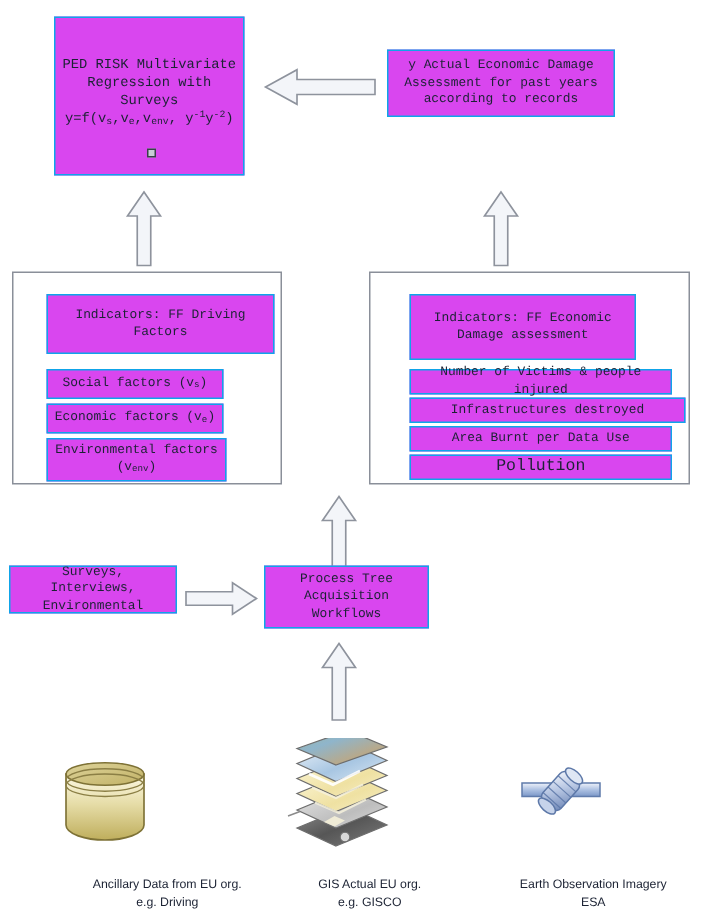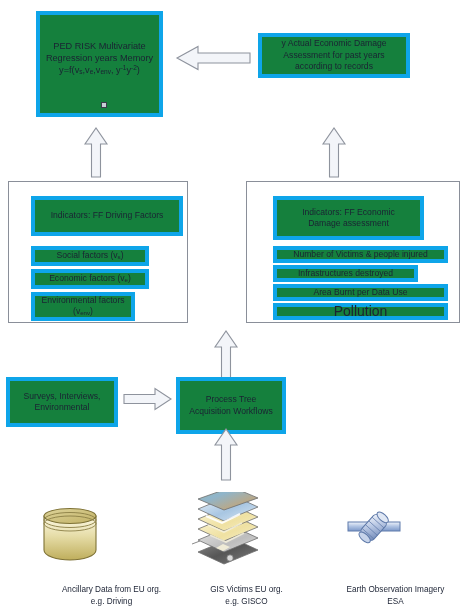--- a/index.html
+++ b/index.html
@@ -13,28 +13,29 @@
     position: relative;
     overflow: hidden;
     font-family: "Liberation Sans", sans-serif;
     color: #1a1a2e;
     -webkit-font-smoothing: antialiased;
   }
 
   .node {
     position: absolute;
     box-sizing: border-box;
-    background: #15803d;
-    border: 4px solid #0ea5e9;
+    background: #d946ef;
+    border: 1px solid #0ea5e9;
     display: flex;
     align-items: center;
     justify-content: center;
     text-align: center;
     line-height: 1.32;
     color: #1b2233;
+    font-family: Liberation Mono, monospace;
   }
   .node-text { display: block; width: 100%; padding: 0 4px; }
 
   .group-box {
     position: absolute;
     box-sizing: border-box;
     background: #ffffff;
     border: 1px solid #8a8f99;
   }
 
@@ -78,58 +79,58 @@
   }
 
   
   #driving-factors-group { left: 8px; top: 181px; width: 180px; height: 142px; }
   #driving-factors-header {
     left: 22px; top: 14px; width: 152px; height: 40px;
     font-size: 8.6px; position: absolute;
   }
   #social-factors     { left: 22px; top: 64px;  width: 118px; height: 20px; font-size: 8.6px; position:absolute; }
   #economic-factors   { left: 22px; top: 87px;  width: 118px; height: 20px; font-size: 8.6px; position:absolute; }
-  #environmental-factors { left: 22px; top: 110px; width: 104px; height: 29px; font-size: 8.6px; position:absolute; }
+  #environmental-factors { left: 22px; top: 110px; width: 120px; height: 29px; font-size: 8.6px; position:absolute; }
 
   
   #damage-assessment-group { left: 246px; top: 181px; width: 214px; height: 142px; }
   #damage-header {
     left: 26px; top: 14px; width: 151px; height: 44px;
     font-size: 8.6px; position: absolute;
   }
   #victims-row        { left: 26px; top: 64px;  width: 175px; height: 17px; font-size: 8.6px; position:absolute; }
-  #infrastructure-row { left: 26px; top: 83px;  width: 145px; height: 17px; font-size: 8.6px; position:absolute;text-align:center; }
+  #infrastructure-row { left: 26px; top: 83px;  width: 184px; height: 17px; font-size: 8.6px; position:absolute;text-align:center; }
   #area-burnt-row     { left: 26px; top: 102px; width: 175px; height: 17px; font-size: 8.6px; position:absolute; }
-  #pollution-row      { left: 26px; top: 121px; width: 175px; height: 17px; font-size: 14px; position:absolute; }
+  #pollution-row      { left: 26px; top: 121px; width: 175px; height: 17px; font-size: 11px; position:absolute; }
 
   
   #surveys-box {
-    left: 6px; top: 377px; width: 112px; height: 50px; font-size: 8.6px;
+    left: 6px; top: 377px; width: 112px; height: 32px; font-size: 8.6px;
   }
   #process-tree-box {
-    left: 176px; top: 377px; width: 110px; height: 57px; font-size: 8.6px;
+    left: 176px; top: 377px; width: 110px; height: 42px; font-size: 8.6px;
   }
 
   
   .source-icon { position: absolute; }
   #db-icon      { left: 40px;  top: 505px; }
   #gis-icon     { left: 186px; top: 492px; }
   #sat-icon     { left: 346px; top: 508px; }
 
   #ancillary-caption { left: 0px;   top: 584px; width: 200px; }
   #gis-caption       { left: 155px; top: 584px; width: 160px; }
   #eo-caption        { left: 300px; top: 584px; width: 168px; }
 </style>
 </head>
 <body>
 
 <div class="node" id="ped-risk-box">
   <span class="node-text">
     <span>PED RISK Multivariate</span><br>
-    <span>Regression years Memory</span><br>
+    <span>Regression with Surveys</span><br>
     <span class="formula"><span>y=f(v</span><sub>s</sub><span>,v</span><sub>e</sub><span>,v</span><sub>env</sub><span>, y</span><sup>-1</sup><span>y</span><sup>-2</sup><span>)</span></span>
   </span>
   <span class="marker-square"></span>
 </div>
 
 <div class="arrow" id="arrow-left-top" style="left:176px; top:46px;">
   <svg width="74" height="24" viewBox="0 0 74 24">
     <path d="M 74 7 L 22 7 L 22 0.5 L 1 12 L 22 23.5 L 22 17 L 74 17 Z" fill="#f3f5f9" stroke="#8e939d" stroke-width="1.1" stroke-linejoin="miter"></path>
   </svg>
 </div>
@@ -319,19 +320,19 @@
       <ellipse cx="28" cy="33" rx="7" ry="3.4" fill="#c6d3ea" stroke="#5d78a8" stroke-width="1"></ellipse>
     </g>
   </svg>
 </div>
 
 <div class="caption" id="ancillary-caption">
   <span>Ancillary Data from EU org.</span><br>
   <span>e.g. Driving</span>
 </div>
 <div class="caption" id="gis-caption">
-  <span>GIS Victims   EU org.</span><br>
+  <span>GIS Actual   EU org.</span><br>
   <span>e.g. GISCO</span>
 </div>
 <div class="caption" id="eo-caption">
   <span>Earth Observation Imagery</span><br>
   <span>ESA</span>
 </div>
 
 </body></html>

